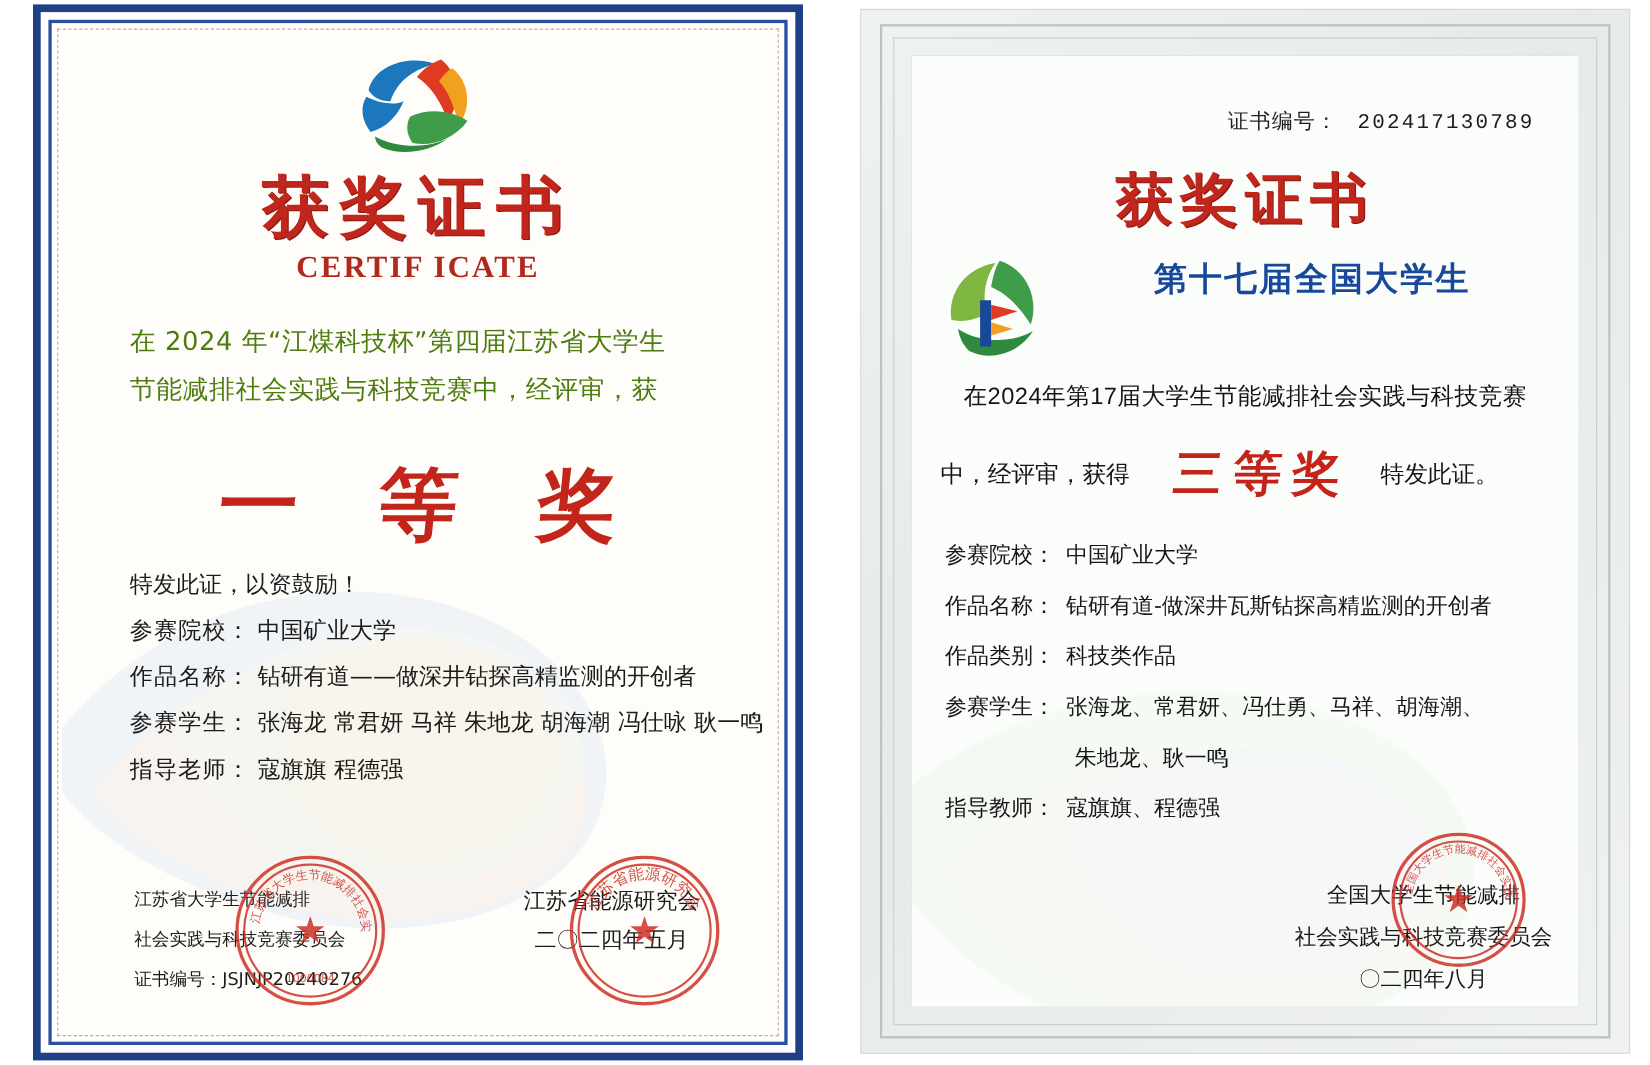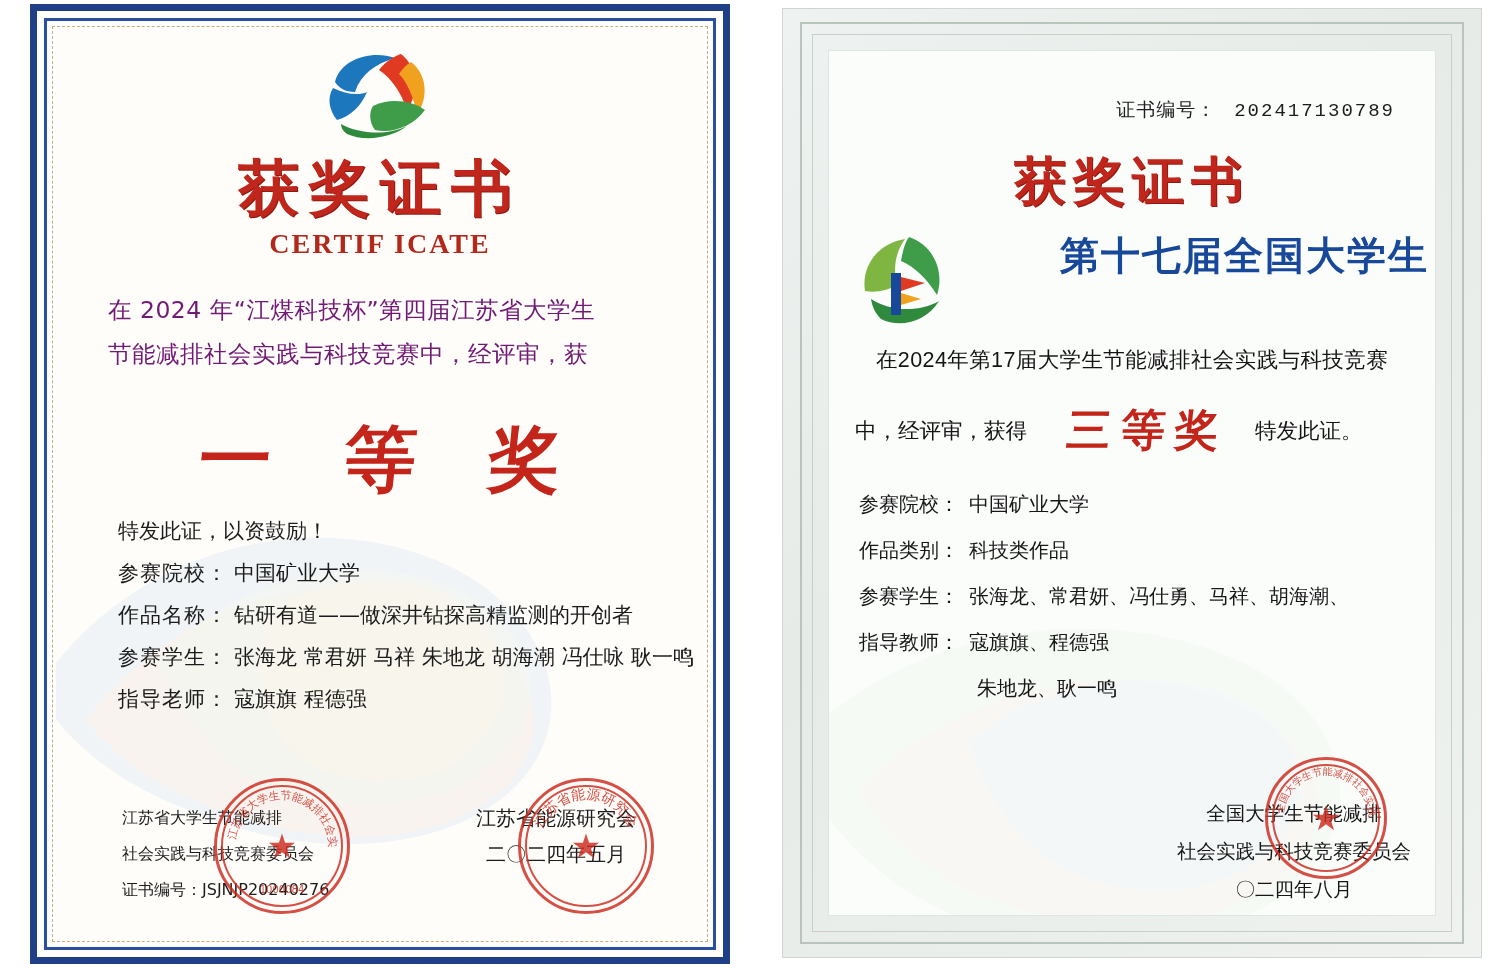--- a/index.html
+++ b/index.html
@@ -74,24 +74,24 @@
     position:absolute;top:198px;left:0;right:0;
     text-align:center;
     font-family:"Liberation Serif", serif;
     font-size:28px;
     font-weight:700;
     letter-spacing:2px;
     color:#b2291c;
   }
   .para-left{
     position:absolute;
-    left:52px;right:40px;top:258px;
+    left:62px;right:40px;top:258px;
     font-family:"DejaVu Sans", sans-serif;
     font-size:23.5px;
-    color:#701a75;
+    color:#4d7c0f;
     line-height:44px;
     letter-spacing:.5px;
   }
   .award-left{
     position:absolute;
     left:0;right:0;top:382px;
     text-align:center;
     font-family:"DejaVu Serif", serif;
     font-size:72px;
     font-weight:700;
@@ -201,26 +201,26 @@
     text-shadow:1px 1px 0 #8d1a12;
   }
   .emblem-right{
     position:absolute;
     left:20px;top:178px;
     width:110px;height:104px;
   }
   .comp-title-right{
     position:absolute;
     left:128px;top:182px;right:6px;
-    text-align:right;
+    text-align:center;
     font-family:"DejaVu Serif", serif;
     color:#17489a;
     font-weight:700;
     line-height:44px;
-    font-size:39px;
+    font-size:30px;
     letter-spacing:2px;
   }
   .comp-title-right .l2{ color:#17489a; }
   .subline-right{
     position:absolute;
     left:0;right:0;top:294px;
     text-align:center;
     font-family:Liberation Sans, sans-serif;
     font-size:21.5px;
     color:#141414;
@@ -396,29 +396,32 @@
         <span>中，经评审，获得</span>
         <span class="big">三等奖</span>
         <span>特发此证。</span>
       </div>
 
       <div class="fields-right">
         <div class="row">
           <span>参赛院校：</span><span class="val">中国矿业大学</span>
         </div>
         <div class="row">
+          <span>作品名称：</span><span class="val">钻研有道-做深井瓦斯钻探高精监测的开创者</span>
+        </div>
+        <div class="row">
           <span>作品类别：</span><span class="val">科技类作品</span>
         </div>
         <div class="row">
           <span>参赛学生：</span><span class="val">张海龙、常君妍、冯仕勇、马祥、胡海潮、</span>
         </div>
+        <div class="row cont">朱地龙、耿一鸣</div>
         <div class="row">
           <span>指导教师：</span><span class="val">寇旗旗、程德强</span>
         </div>
-        <div class="row cont">朱地龙、耿一鸣</div>
       </div>
 
       <div class="footer-right">
         <div>全国大学生节能减排</div>
         <div>社会实践与科技竞赛委员会</div>
         <div>〇二四年八月</div>
       </div>
 
       <div class="seal seal-r1">
         <svg class="arc" viewBox="0 0 116 116">

